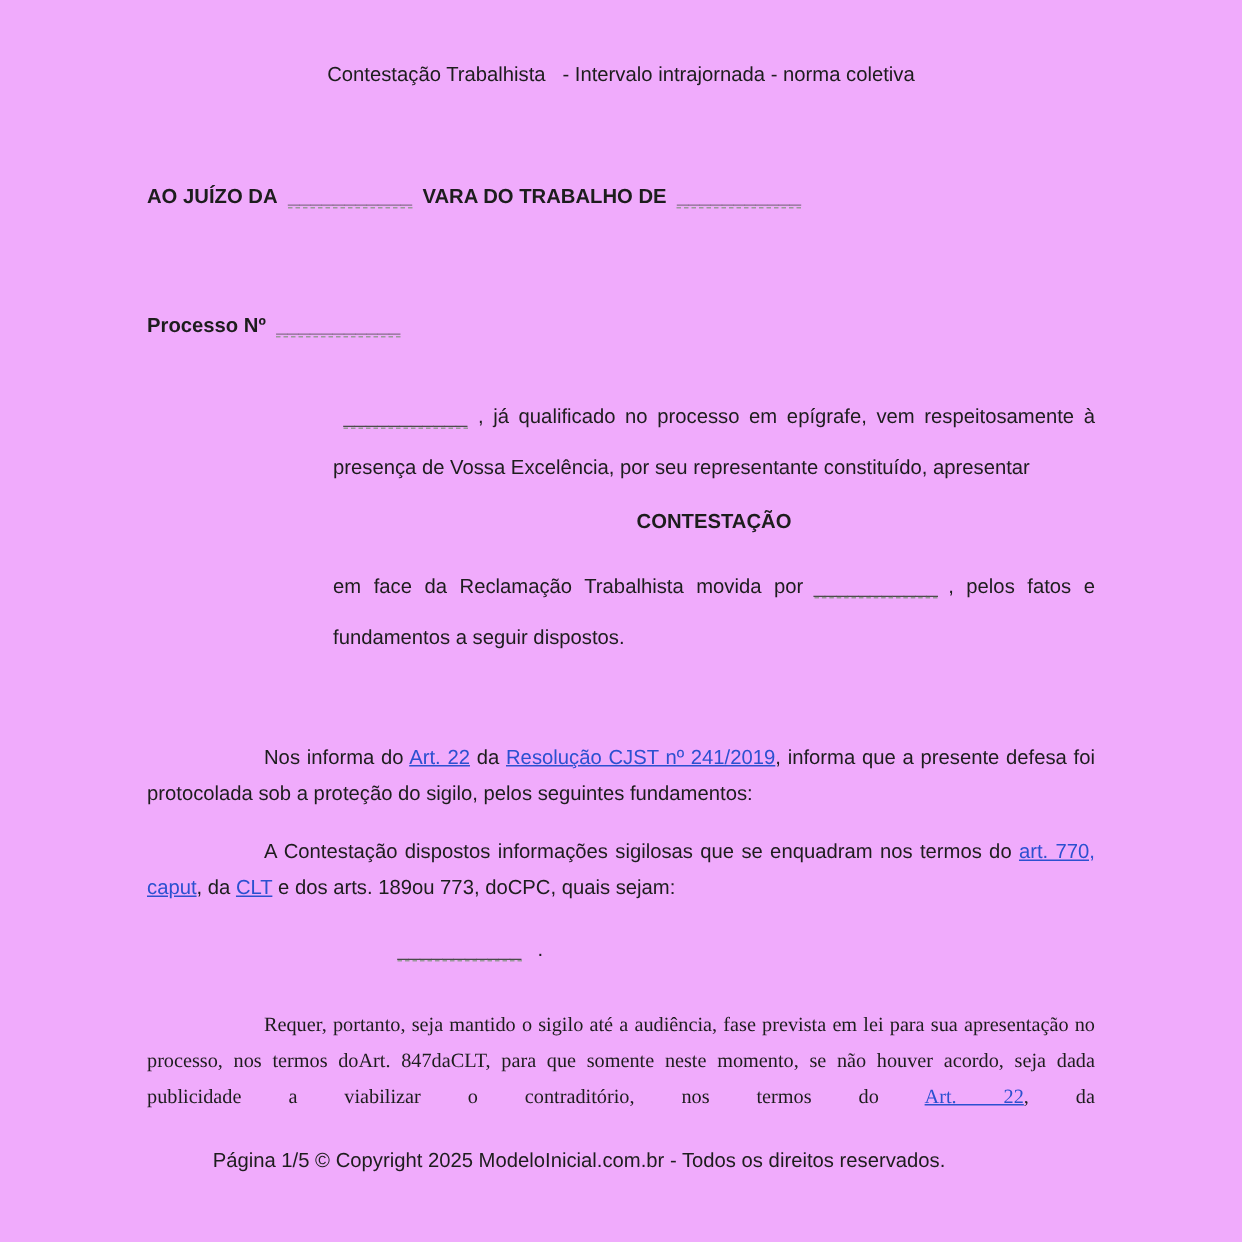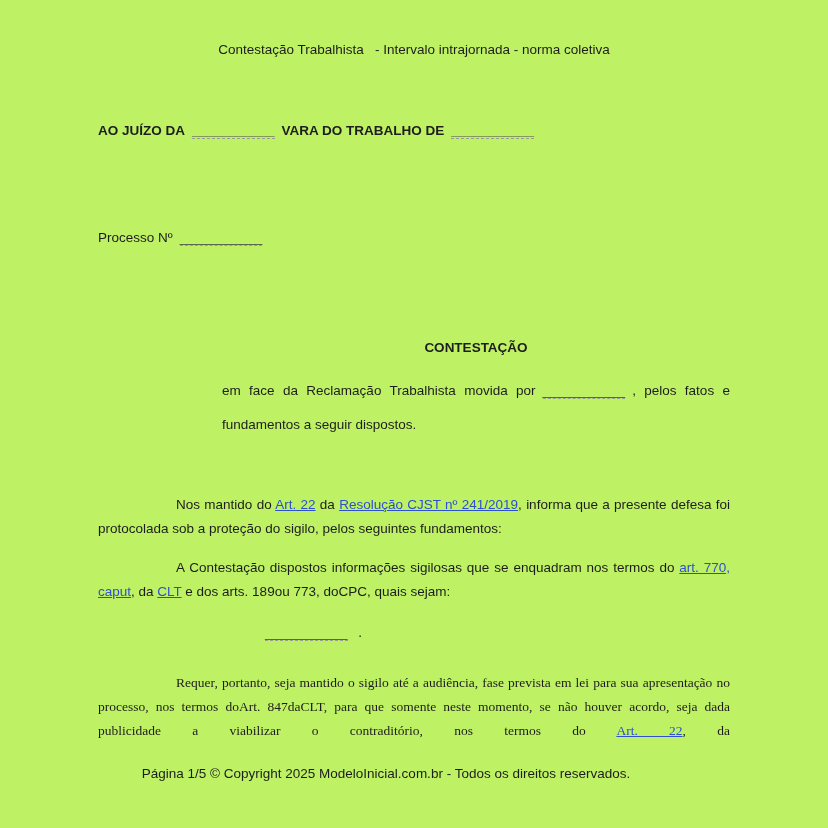--- a/index.html
+++ b/index.html
@@ -11,21 +11,21 @@
     width: 828px;
     height: 828px;
     font-family: "Liberation Sans", sans-serif;
     color: #1d1d1d;
     -webkit-font-smoothing: antialiased;
   }
   .doc-page {
     position: relative;
     width: 828px;
     height: 828px;
-    background: #bef264;
+    background: #f0abfc;
     overflow: hidden;
   }
   .block {
     position: absolute;
     font-size: 13.5px;
     line-height: 24px;
     color: #1d1d1d;
   }
   .center { text-align: center; }
   .justify { text-align: justify; }
@@ -47,21 +47,21 @@
   }
   a.link {
     color: #2b50d0;
     text-decoration: underline;
     cursor: pointer;
   }
 
   
   .pos-title       { left: 0; width: 828px; top: 40px; }
   .pos-court       { left: 98px; width: 640px; top: 121px; }
-  .pos-processo    { left: 98px; width: 632px; top: 228px; }
+  .pos-processo    { left: 98px; width: 632px; top: 207px; font-weight: bold; }
   .pos-qualificado { left: 222px; width: 508px; top: 261px; }
   .pos-contestacao { left: 222px; width: 508px; top: 338px; }
   .pos-emface      { left: 222px; width: 508px; top: 374px; }
   .pos-sigilo      { left: 98px;  width: 632px; top: 452px; }
   .pos-nostermos   { left: 98px;  width: 632px; top: 493px; }
   .pos-apresenta   { left: 98px;  width: 632px; top: 556px; }
   .pos-blankdot    { left: 98px;  width: 632px; top: 621px; }
   .pos-requer      { left: 98px;  width: 632px; top: 671px; font-family: Liberation Serif, serif; }
   .pos-footer      { left: 0; width: 772px; top: 764px; }
 </style>
@@ -69,27 +69,28 @@
 <body>
 
 <div class="doc-page">
 
   <div class="block pos-title center lh20 pre">Contestação Trabalhista   - Intervalo intrajornada - norma coletiva</div>
 
   <div class="block pos-court lh20 bold-line"><span class="b">AO JUÍZO DA</span><span class="blank">___________</span><span class="b">VARA DO TRABALHO DE</span><span class="blank">___________</span></div>
 
   <div class="block pos-processo lh20"><span>Processo Nº</span><span class="blank">___________</span></div>
 
+  <div class="block pos-qualificado lh34 justify"><span class="blank">___________</span><span>, já qualificado no processo em epígrafe, vem respeitosamente à presença de Vossa Excelência, por seu representante constituído, apresentar</span></div>
 
   <div class="block pos-emface lh34 justify"><span>em face da Reclamação Trabalhista movida por</span><span class="blank">___________</span><span>, pelos fatos e fundamentos a seguir dispostos.</span></div>
 
   <div class="block pos-contestacao lh20 center b">CONTESTAÇÃO</div>
 
 
-  <div class="block pos-nostermos justify indent78"><span>Nos mantido do </span><a class="link" href="#">Art. 22</a><span> da </span><a class="link" href="#">Resolução CJST nº 241/2019</a><span>, informa que a presente defesa foi protocolada sob a proteção do sigilo, pelos seguintes fundamentos:</span></div>
+  <div class="block pos-nostermos justify indent78"><span>Nos informa do </span><a class="link" href="#">Art. 22</a><span> da </span><a class="link" href="#">Resolução CJST nº 241/2019</a><span>, informa que a presente defesa foi protocolada sob a proteção do sigilo, pelos seguintes fundamentos:</span></div>
 
   <div class="block pos-apresenta justify indent78"><span>A Contestação dispostos informações sigilosas que se enquadram nos termos do </span><a class="link" href="#">art. 770, caput</a><span>, da </span><a class="link" href="#">CLT</a><span> e dos arts. 189ou 773, doCPC, quais sejam:</span></div>
 
   <div class="block pos-blankdot indent160"><span class="blank">___________</span><span> .</span></div>
 
   <div class="block pos-requer justify-all indent78"><span>Requer, portanto, seja mantido o sigilo até a audiência, fase prevista em lei para sua apresentação no processo, nos termos doArt. 847daCLT, para que somente neste momento, se não houver acordo, seja dada publicidade a viabilizar o contraditório, nos termos do </span><a class="link" href="#">Art. 22</a><span>, da</span></div>
 
   <div class="block pos-footer center lh20">Página 1/5 © Copyright 2025 ModeloInicial.com.br - Todos os direitos reservados.</div>
 
 </div>

